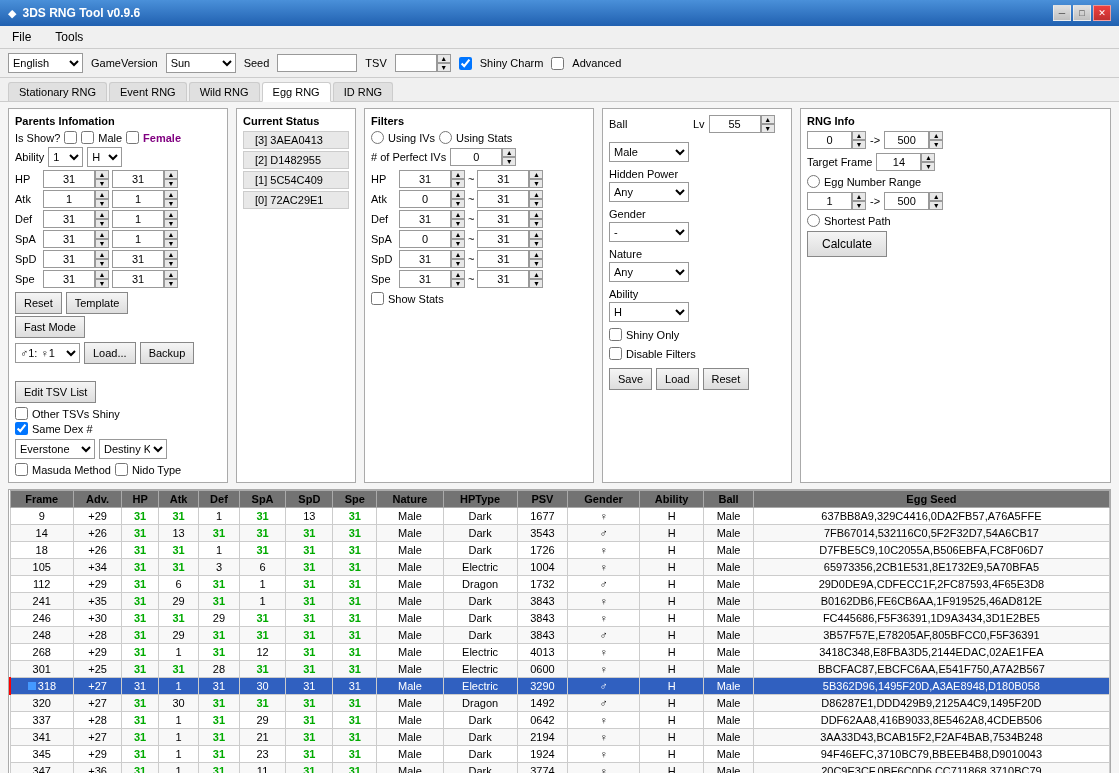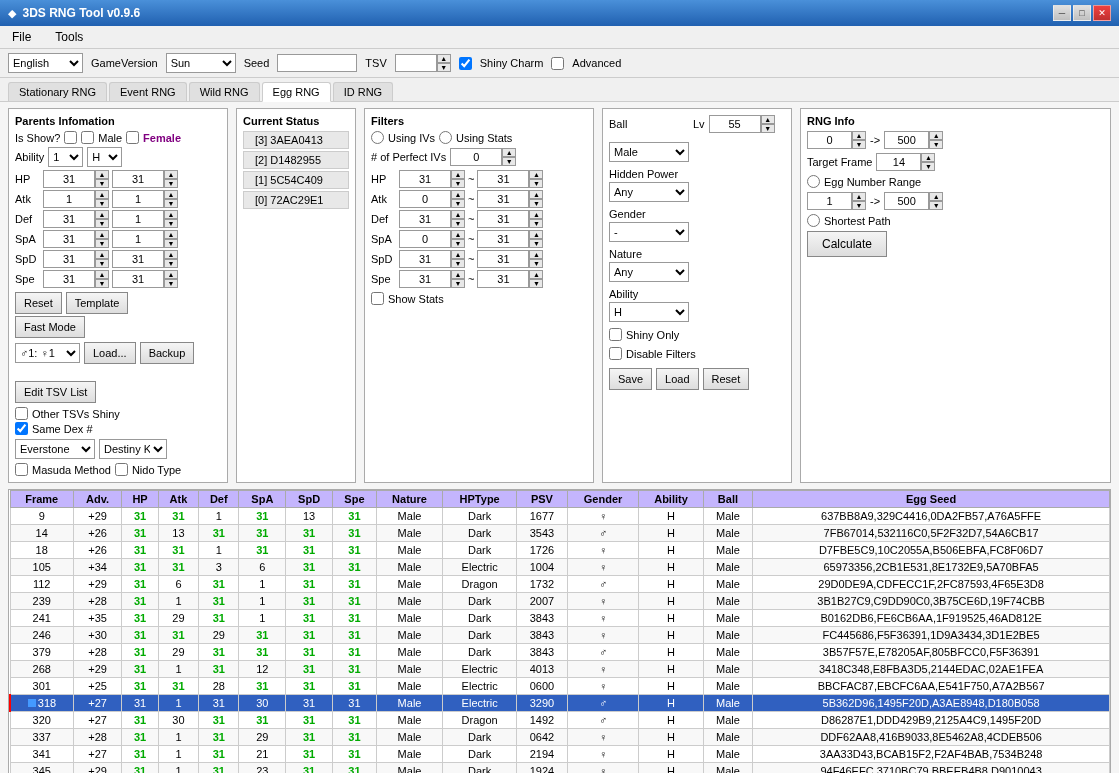--- a/index.html
+++ b/index.html
@@ -144,21 +144,21 @@
     .stat-row { display: flex; align-items: center; gap: 3px; margin-bottom: 2px; }
     .stat-label { width: 25px; font-size: 11px; }
 
     
     .data-table {
       width: 100%;
       border-collapse: collapse;
       font-size: 11px;
     }
     .data-table th {
-      background: #c4b5fd;
+      background: #737373;
       border: 1px solid #aaa;
       padding: 2px 4px;
       text-align: center;
       white-space: nowrap;
     }
     .data-table td {
       border: 1px solid #ccc;
       padding: 2px 4px;
       text-align: center;
       white-space: nowrap;
@@ -790,37 +790,20 @@
             <td style="color: rgb(0, 170, 0); font-weight: bold;">31</td>
             <td>Male</td>
             <td>Dragon</td>
             <td>1732</td>
             <td>♂</td>
             <td>H</td>
             <td>Male</td>
             <td>29D0DE9A,CDFECC1F,2FC87593,4F65E3D8</td>
           </tr>
           <tr>
-            <td>239</td>
-            <td>+28</td>
-            <td style="color: rgb(0, 170, 0); font-weight: bold;">31</td>
-            <td>1</td>
-            <td style="color: rgb(0, 170, 0); font-weight: bold;">31</td>
-            <td>1</td>
-            <td style="color: rgb(0, 170, 0); font-weight: bold;">31</td>
-            <td style="color: rgb(0, 170, 0); font-weight: bold;">31</td>
-            <td>Male</td>
-            <td>Dark</td>
-            <td>2007</td>
-            <td>♀</td>
-            <td>H</td>
-            <td>Male</td>
-            <td>3B1B27C9,C9DD90C0,3B75CE6D,19F74CBB</td>
-          </tr>
-          <tr>
             <td>241</td>
             <td>+35</td>
             <td style="color: rgb(0, 170, 0); font-weight: bold;">31</td>
             <td>29</td>
             <td style="color: rgb(0, 170, 0); font-weight: bold;">31</td>
             <td>1</td>
             <td style="color: rgb(0, 170, 0); font-weight: bold;">31</td>
             <td style="color: rgb(0, 170, 0); font-weight: bold;">31</td>
             <td>Male</td>
             <td>Dark</td>
@@ -841,21 +824,21 @@
             <td style="color: rgb(0, 170, 0); font-weight: bold;">31</td>
             <td>Male</td>
             <td>Dark</td>
             <td>3843</td>
             <td>♀</td>
             <td>H</td>
             <td>Male</td>
             <td>FC445686,F5F36391,1D9A3434,3D1E2BE5</td>
           </tr>
           <tr>
-            <td>379</td>
+            <td>248</td>
             <td>+28</td>
             <td style="color: rgb(0, 170, 0); font-weight: bold;">31</td>
             <td>29</td>
             <td style="color: rgb(0, 170, 0); font-weight: bold;">31</td>
             <td style="color: rgb(0, 170, 0); font-weight: bold;">31</td>
             <td style="color: rgb(0, 170, 0); font-weight: bold;">31</td>
             <td style="color: rgb(0, 170, 0); font-weight: bold;">31</td>
             <td>Male</td>
             <td>Dark</td>
             <td>3843</td>

